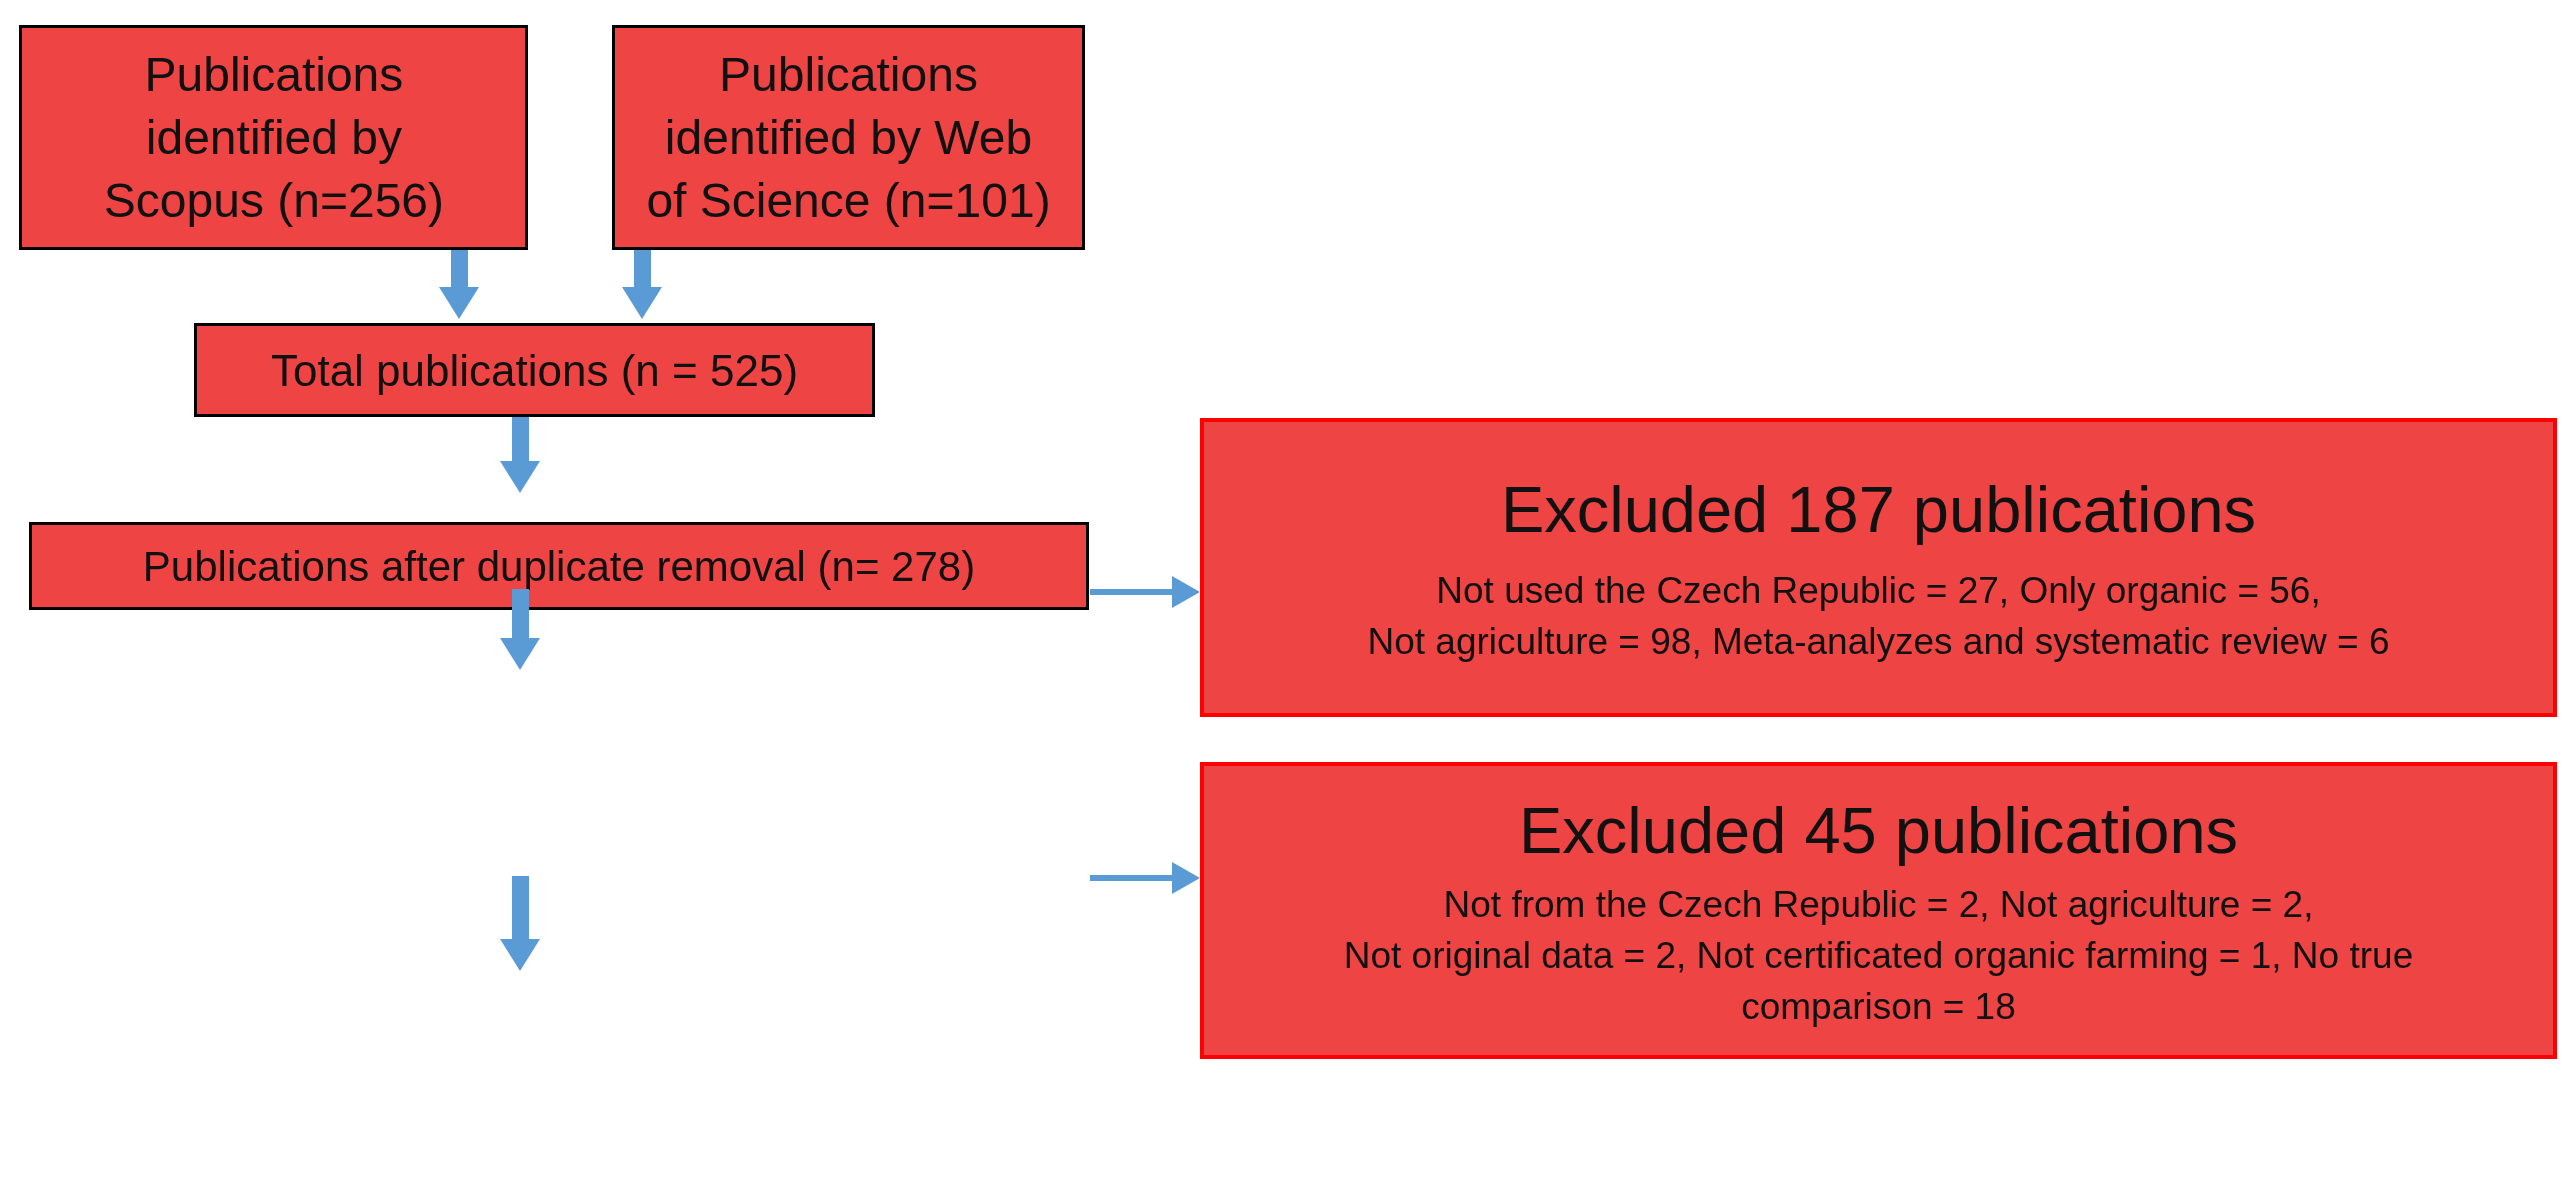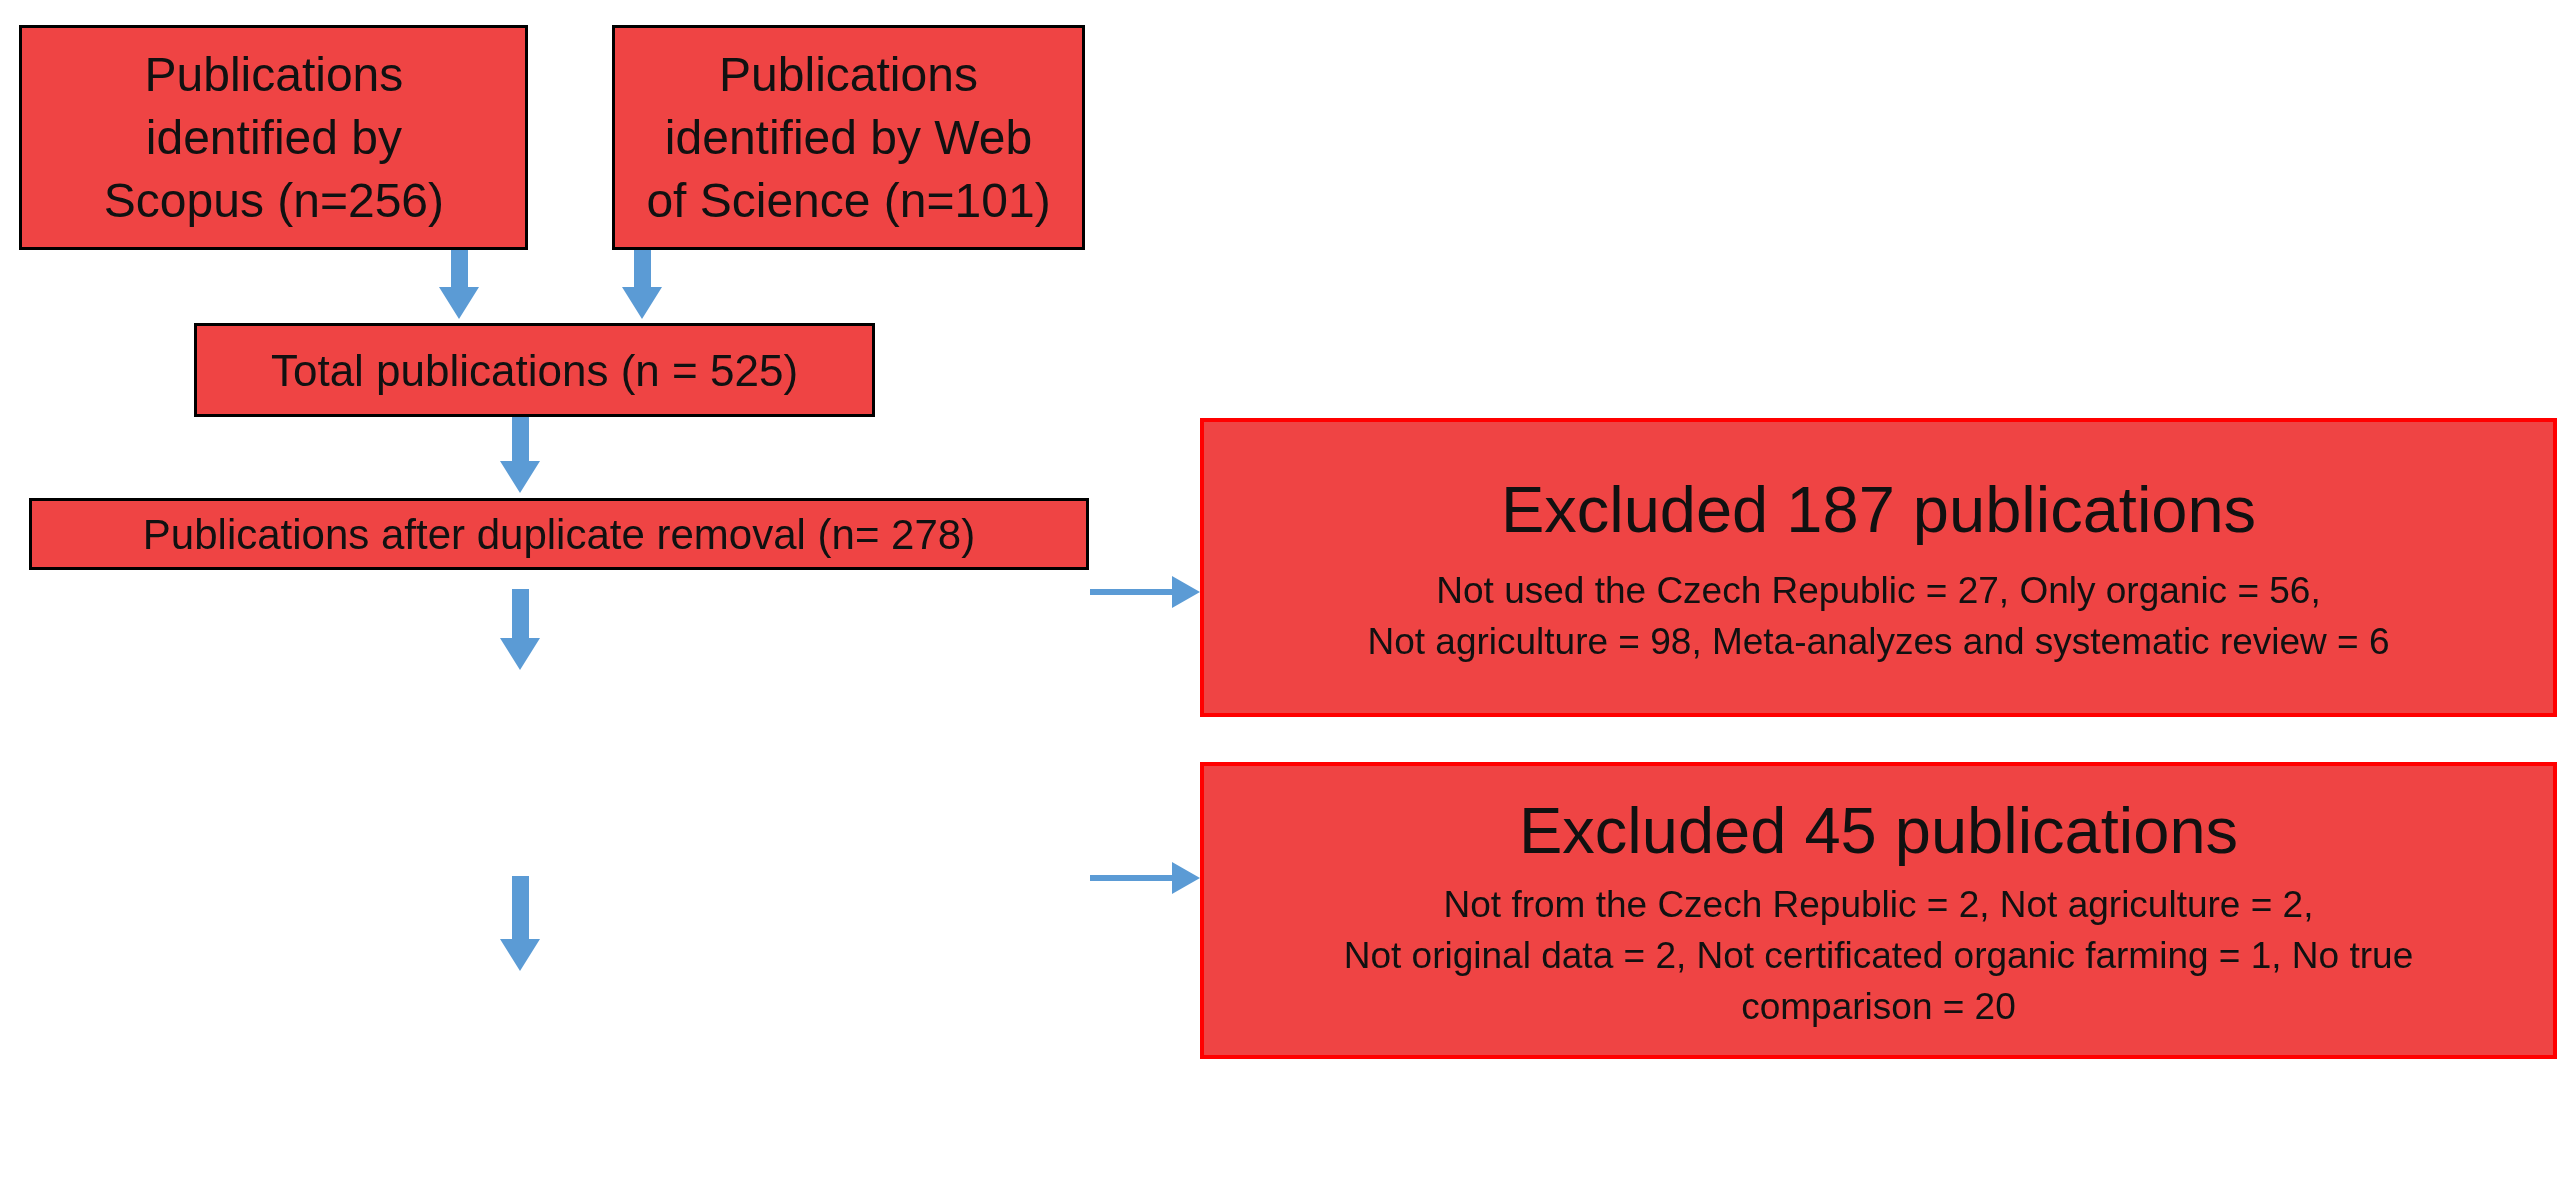--- a/index.html
+++ b/index.html
@@ -81,21 +81,21 @@
 
   <div class="box black t50" style="left:194px;top:323px;width:681px;height:94px;">
     <div>Total publications (n = 525)</div>
   </div>
 
   <div class="varrow" style="left:500px;top:417px;height:76px;">
     <div class="shaft" style="height:46px;"></div>
     <div class="head"></div>
   </div>
 
-  <div class="box black t48" style="left:29px;top:498px;width:1060px;height:72px;">
+  <div class="box black t48" style="left:29px;top:522px;width:1060px;height:88px;">
     <div>Publications after duplicate removal (n= 278)</div>
   </div>
 
   <div class="varrow" style="left:500px;top:589px;height:81px;">
     <div class="shaft" style="height:51px;"></div>
     <div class="head"></div>
   </div>
 
   <div class="harrow" style="left:1090px;top:576px;width:110px;">
     <div class="shaft" style="width:87px;"></div>
@@ -116,18 +116,18 @@
 
   <div class="harrow" style="left:1090px;top:862px;width:110px;">
     <div class="shaft" style="width:87px;"></div>
     <div class="head"></div>
   </div>
 
   <div class="box red pad-red" style="left:1200px;top:742px;width:1357px;height:297px;">
     <div class="excl-title" style="margin-bottom:5.3px;">Excluded 45 publications</div>
     <div class="excl-line">Not from the Czech Republic = 2, Not agriculture = 2,</div>
     <div class="excl-line">Not original data = 2, Not certificated organic farming = 1, No true</div>
-    <div class="excl-line">comparison = 20</div>
+    <div class="excl-line">comparison = 18</div>
   </div>
 
 
 </div>
 
 
 </body></html>

